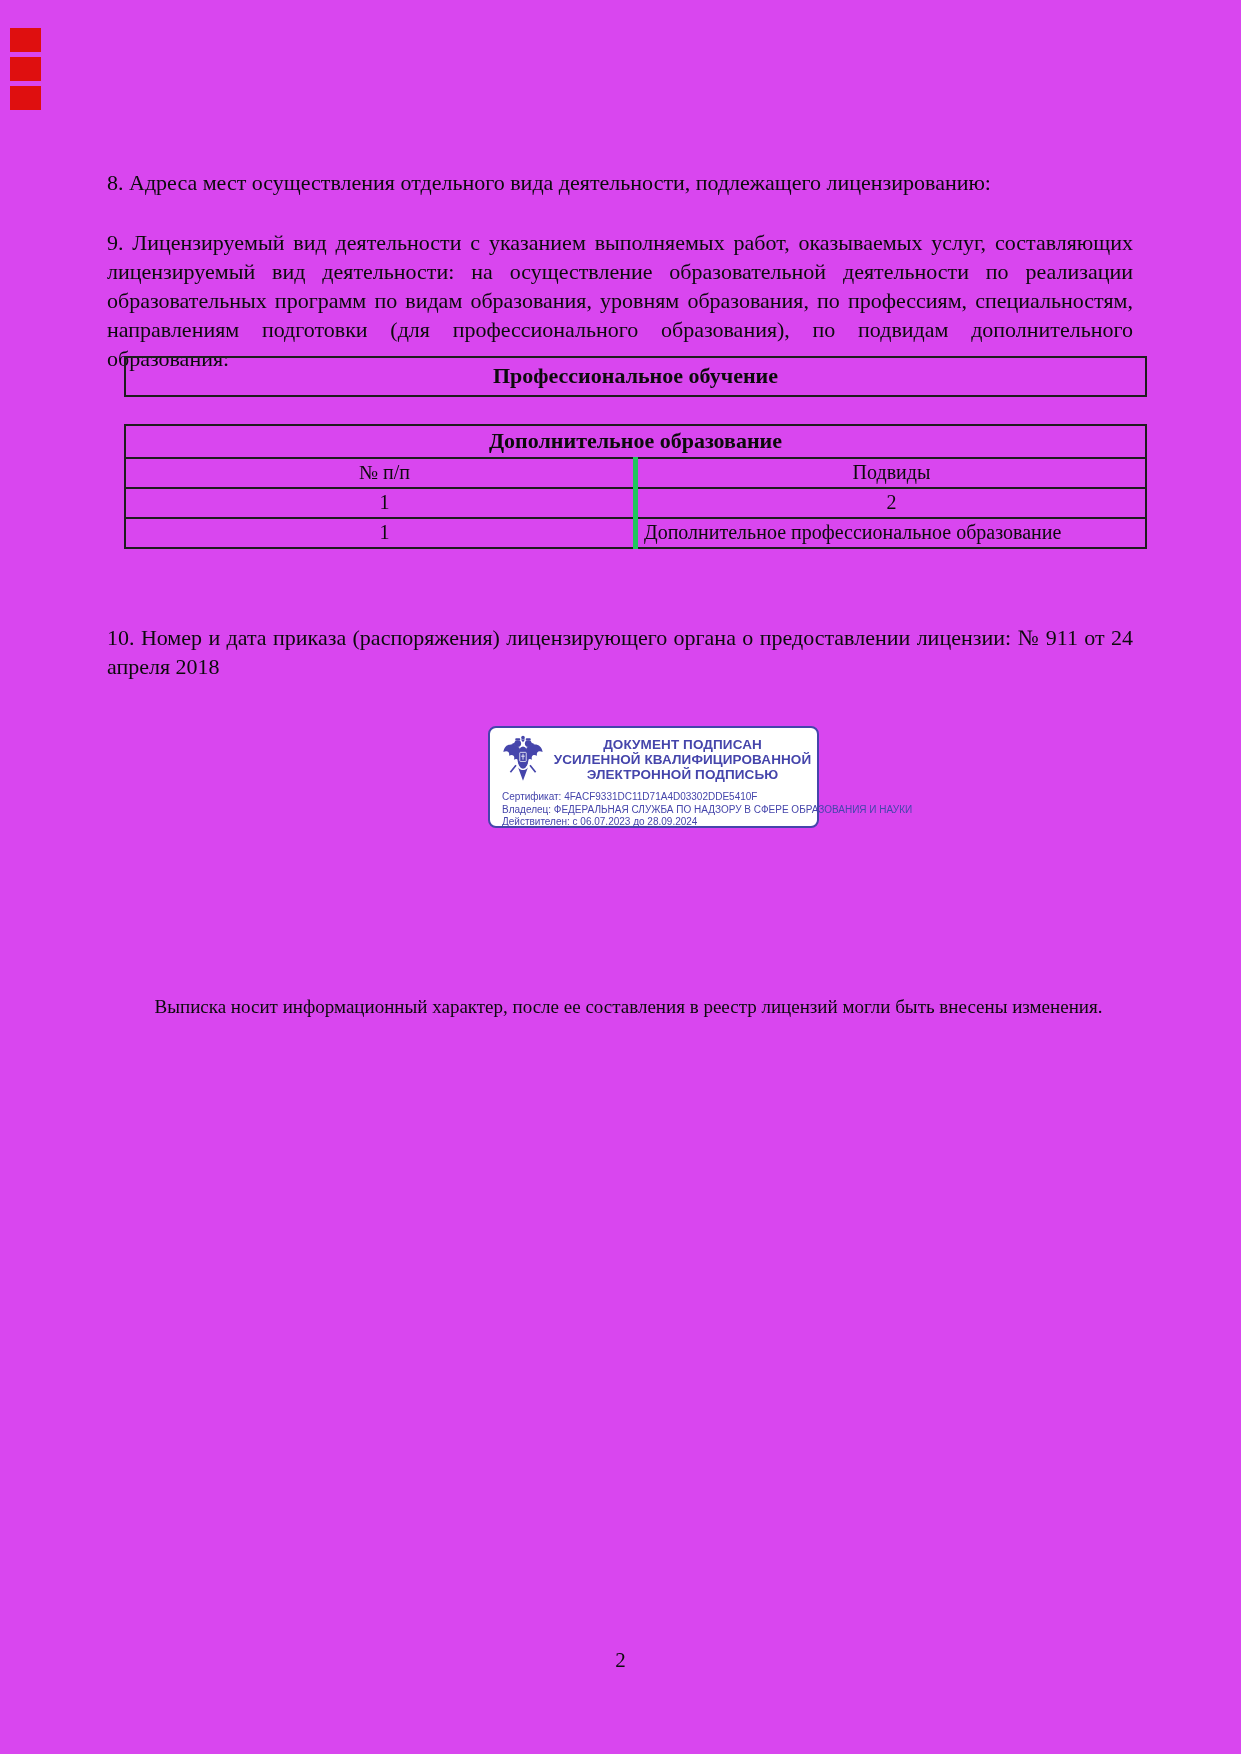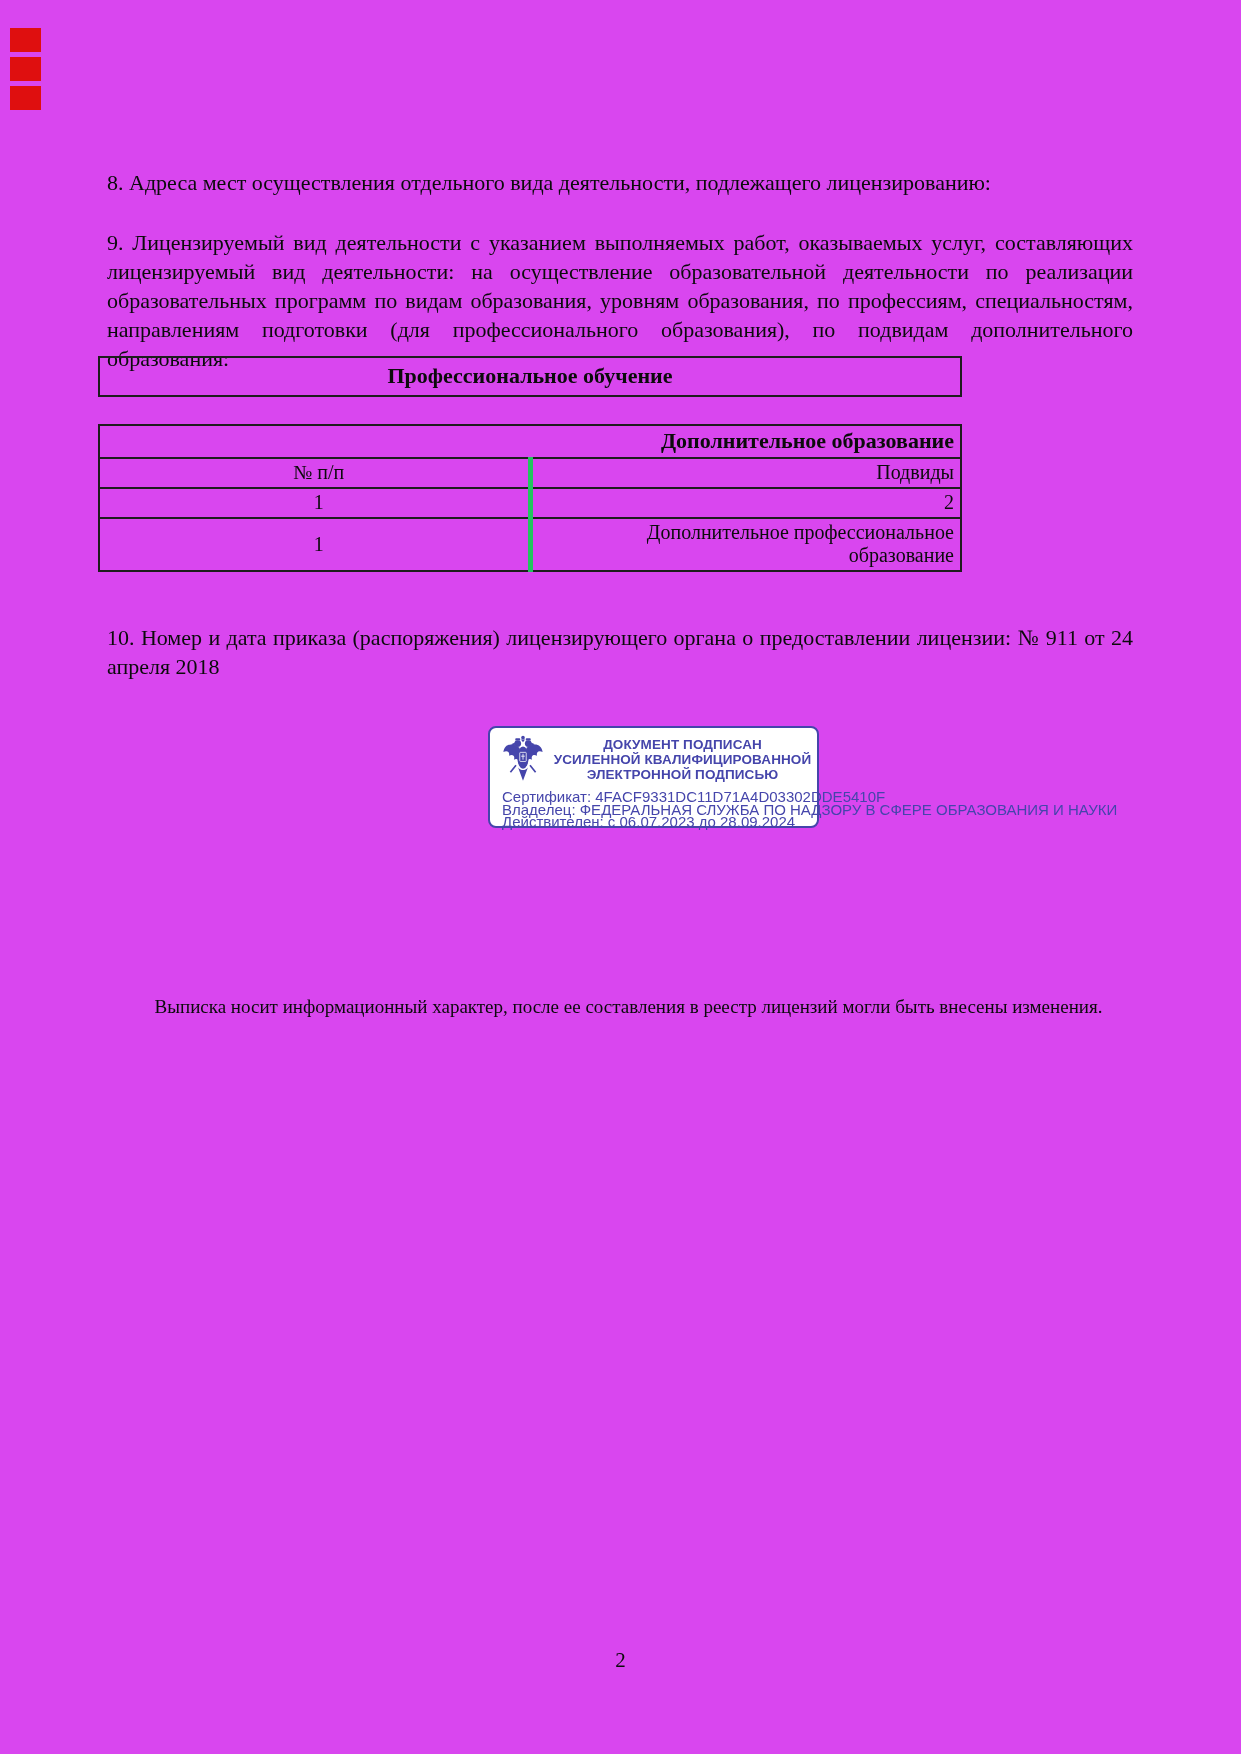--- a/index.html
+++ b/index.html
@@ -24,33 +24,33 @@
     position:absolute; left:107px; width:1026px;
     font-size:22px; line-height:29px;
     text-align:justify;
   }
   .p8  { top:146px; }
   .p9  { top:206px; }
   .p10 { top:601px; }
 
   table { border-collapse:collapse; table-layout:fixed; }
   .doc-table {
-    position:absolute; left:98px; width:864px;
+    position:absolute; left:124px; width:1023px;
     font-size:20px;
   }
   .t1 { top:356px; }
   .t2 { top:424px; }
   .doc-table, .doc-table td { border:2px solid #1d1d1d; }
   .t2 tr.inner td { border-top:2px solid #8a8a8a; }
   .t2 td.c2 { border-left:5px solid #22c55e; }
   .t-title {
     font-weight:bold; font-size:22px; text-align:center;
     padding:5px 4px 6px 4px;
   }
-  .t2 td { padding:2px 6px 3px 6px;text-align:right; }
+  .t2 td { padding:2px 6px 3px 6px; }
   .t2 .c1 { width:92px; text-align:center;padding-left:16px; }
   .center { text-align:center; }
   .left { text-align:left; }
 
   
   .stamp {
     position:absolute; left:488px; top:726px;
     width:331px; height:102px;
     border:2.5px solid #4545ab; border-radius:8px;
     color:#4545ab;
@@ -61,21 +61,21 @@
   .stamp-top { display:flex; align-items:flex-start; }
   .stamp-emblem { flex:0 0 auto; margin:6px 4px 0 12px; }
   .stamp-title {
     flex:1 1 auto; text-align:center;
     font-weight:bold; font-size:13.5px; line-height:15px;
     margin-top:9px; letter-spacing:0.1px;
     white-space:nowrap;
   }
   .stamp-info {
     margin:3px 0 16px 12px;
-    font-size:15px; line-height:12.5px;
+    font-size:10px; line-height:12.5px;
     white-space:nowrap;
   }
 
   .footer-note {
     position:absolute; left:8px; top:996px; width:100%;
     text-align:center; font-size:19px;
   }
   .page-number {
     position:absolute; left:0; top:1648px; width:100%;
     text-align:center; font-size:21px;

